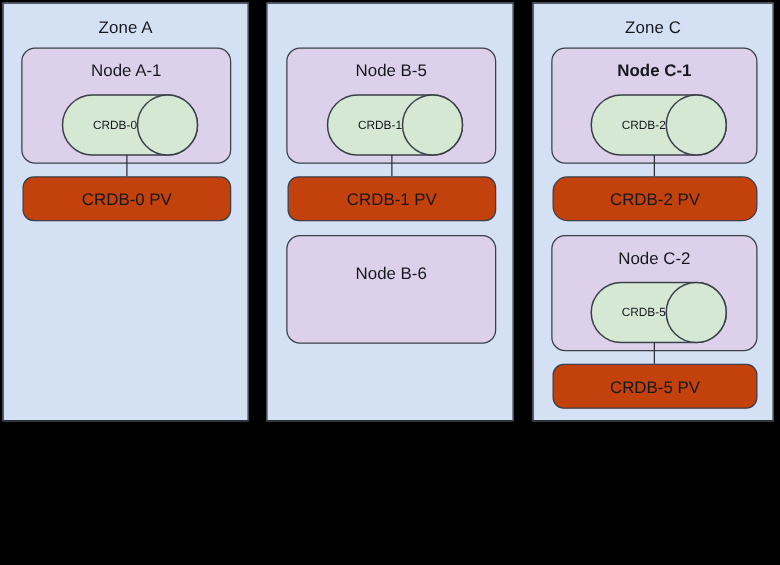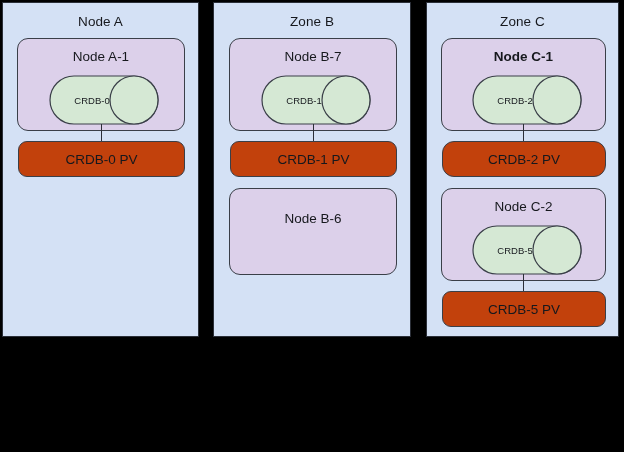--- a/index.html
+++ b/index.html
@@ -107,21 +107,21 @@
     width: 0;
     border-left: 1.3px solid #2b2f38;
   }
 </style>
 </head>
 <body>
 
 <div id="canvas">
 
   <div class="zone" style="left:2px; top:2px; width:197px; height:335px;">
-    <div class="zone-title" style="top:11px;">Node A</div>
+    <div class="zone-title" style="top:11px;">Zone A</div>
 
     <div class="node" style="left:14px; top:35px; width:168px; height:93px;">
       <div class="node-title" style="top:10px;">Node A-1</div>
 
       <div class="cyl" style="left:31px; top:36px; width:110px; height:50px;">
         <svg width="110" height="50" viewBox="0 0 110 50">
           <path d="M 25 1 L 85 1 A 24 24 0 0 1 85 49 L 25 49 A 24 24 0 0 1 25 1 Z" fill="#d5e8d4" stroke="#3a3f48" stroke-width="1.2"></path>
           <ellipse cx="85" cy="25" rx="24" ry="24" fill="#d5e8d4" stroke="#3a3f48" stroke-width="1.2"></ellipse>
         </svg>
         <div class="cyl-label" style="width:86px; height:50px;">CRDB-0</div>
@@ -129,24 +129,23 @@
     </div>
 
     <div class="connector" style="left:98px; top:121px; height:17px;"></div>
 
     <div class="pv" style="left:15px; top:138px; width:167px; height:36px;">
       <span class="pv-label">CRDB-0 PV</span>
     </div>
   </div>
 
   <div class="zone" style="left:213px; top:2px; width:198px; height:335px;">
-    <div class="zone-title" style="top:11px;">Zone B</div>
 
     <div class="node" style="left:15px; top:35px; width:168px; height:93px;">
-      <div class="node-title" style="top:10px;">Node B-7</div>
+      <div class="node-title" style="top:10px;">Node B-5</div>
 
       <div class="cyl" style="left:31px; top:36px; width:110px; height:40px;">
         <svg width="110" height="50" viewBox="0 0 110 50">
           <path d="M 25 1 L 85 1 A 24 24 0 0 1 85 49 L 25 49 A 24 24 0 0 1 25 1 Z" fill="#d5e8d4" stroke="#3a3f48" stroke-width="1.2"></path>
           <ellipse cx="85" cy="25" rx="24" ry="24" fill="#d5e8d4" stroke="#3a3f48" stroke-width="1.2"></ellipse>
         </svg>
         <div class="cyl-label" style="width:86px; height:50px;">CRDB-1</div>
       </div>
     </div>
 

